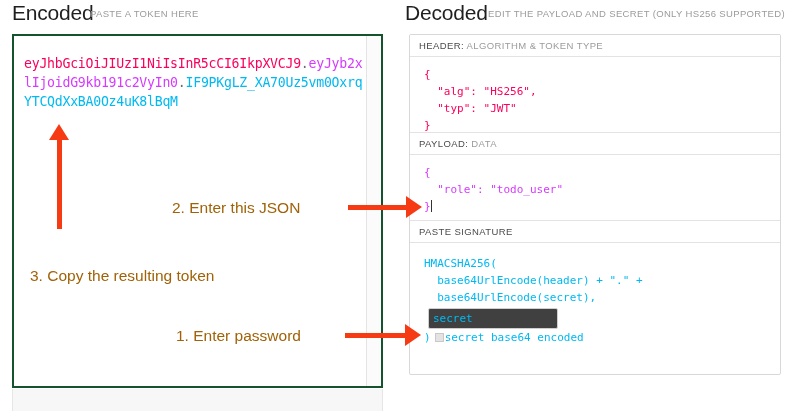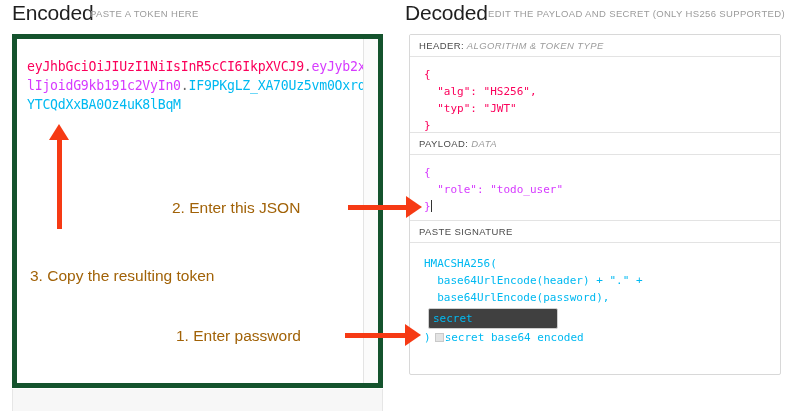--- a/index.html
+++ b/index.html
@@ -49,21 +49,21 @@
   #sub-decoded { left: 92px; }
 
   
   #encoded-box {
     position: absolute;
     left: 12px;
     top: 34px;
     width: 371px;
     height: 354px;
     background: #ffffff;
-    border: 5px solid #14532d;
+    border: 2px solid #14532d;
     box-sizing: border-box;
     overflow: hidden;
   }
   #encoded-scrollbar {
     position: absolute;
     right: 0;
     top: 0;
     bottom: 0;
     width: 14px;
     background: #fbfbfb;
@@ -116,21 +116,21 @@
     height: 21px;
     line-height: 21px;
     padding-left: 9px;
     font-size: 9.5px;
     letter-spacing: 0.4px;
     border-bottom: 1px solid #e3e3e3;
     background: #ffffff;
     white-space: nowrap;
   }
   .sec-header .sh-strong { color: #4a4a4a; }
-  .sec-header .sh-light { color: #9b9b9b; font-style: italic; }
+  .sec-header .sh-light { color: #9b9b9b; }
   .sec-body {
     font-family: "DejaVu Sans Mono", monospace;
     font-size: 11px;
     line-height: 17px;
     padding: 9px 0 9px 14px;
     border-bottom: 1px solid #e3e3e3;
     white-space: pre;
   }
   #sec-body-header { height: 76px; box-sizing: border-box; color: #fb015b; }
   #sec-body-payload { height: 66px; box-sizing: border-box; color: #d63aff; position: relative; }
@@ -247,21 +247,21 @@
 }</div>
 
     <div class="sec-header"><span class="sh-strong">PAYLOAD:</span><span class="sh-light"> DATA</span></div>
     <div class="sec-body" id="sec-body-payload"><span>{</span>
 <span>  "role": "todo_user"</span>
 <span>}</span><span class="cursor-bar"></span></div>
 
     <div class="sec-header"><span class="sh-strong">PASTE SIGNATURE</span><span class="sh-light"></span></div>
     <div class="sec-body" id="sec-body-signature"><span>HMACSHA256(</span>
 <span>  base64UrlEncode(header) + "." +</span>
-<span>  base64UrlEncode(password),</span>
+<span>  base64UrlEncode(secret),</span>
 <span id="sig-line-secret"><input id="secret-input" type="text" value="secret" style=""></span>
 <span>)</span><span class="checkbox-box"></span><span>secret base64 encoded</span></div>
 
   </div>
 </div>
 
 <div class="anno-text" id="anno-1">1. Enter password</div>
 <div class="arrow-h-shaft" id="arrow1-shaft"></div>
 <div class="arrow-h-head" id="arrow1-head"></div>
 

